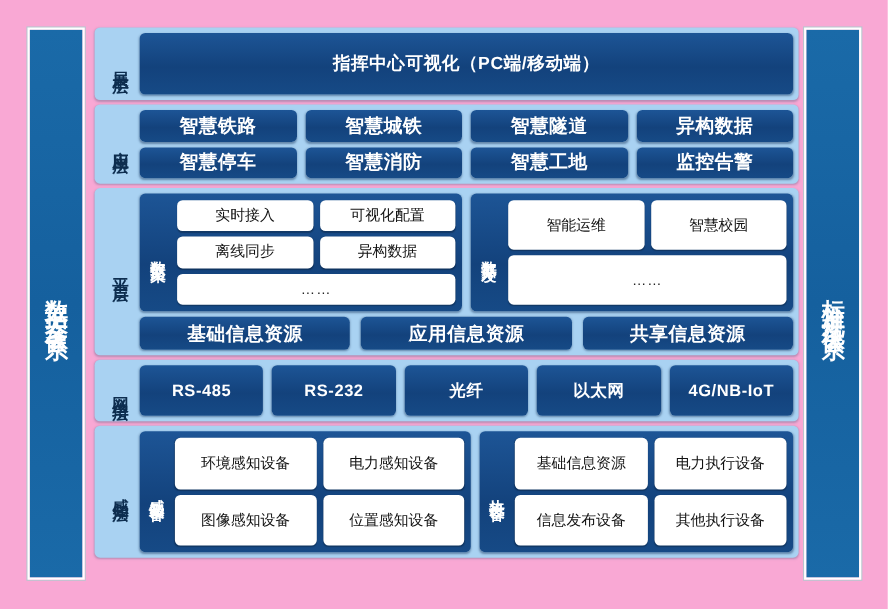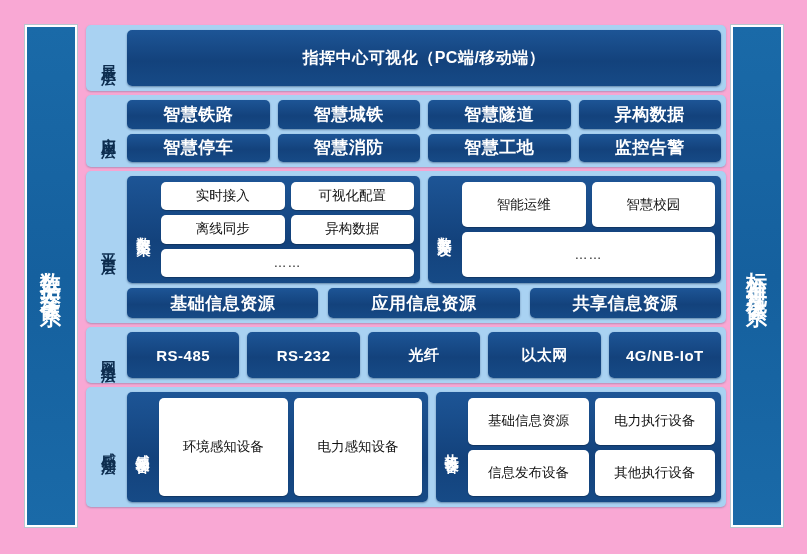--- a/index.html
+++ b/index.html
@@ -342,20 +342,24 @@
 
           <div class="group sense">
             <div class="group-title">
               <span>感知设备</span>
             </div>
             <div class="group-grid">
               <div class="grid-row">
                 <div class="white-box">环境感知设备</div>
                 <div class="white-box">电力感知设备</div>
               </div>
+              <div class="grid-row">
+                <div class="white-box">图像感知设备</div>
+                <div class="white-box">位置感知设备</div>
+              </div>
             </div>
           </div>
 
           <div class="group act">
             <div class="group-title">
               <span>执行设备</span>
             </div>
             <div class="group-grid">
               <div class="grid-row">
                 <div class="white-box">基础信息资源</div>

